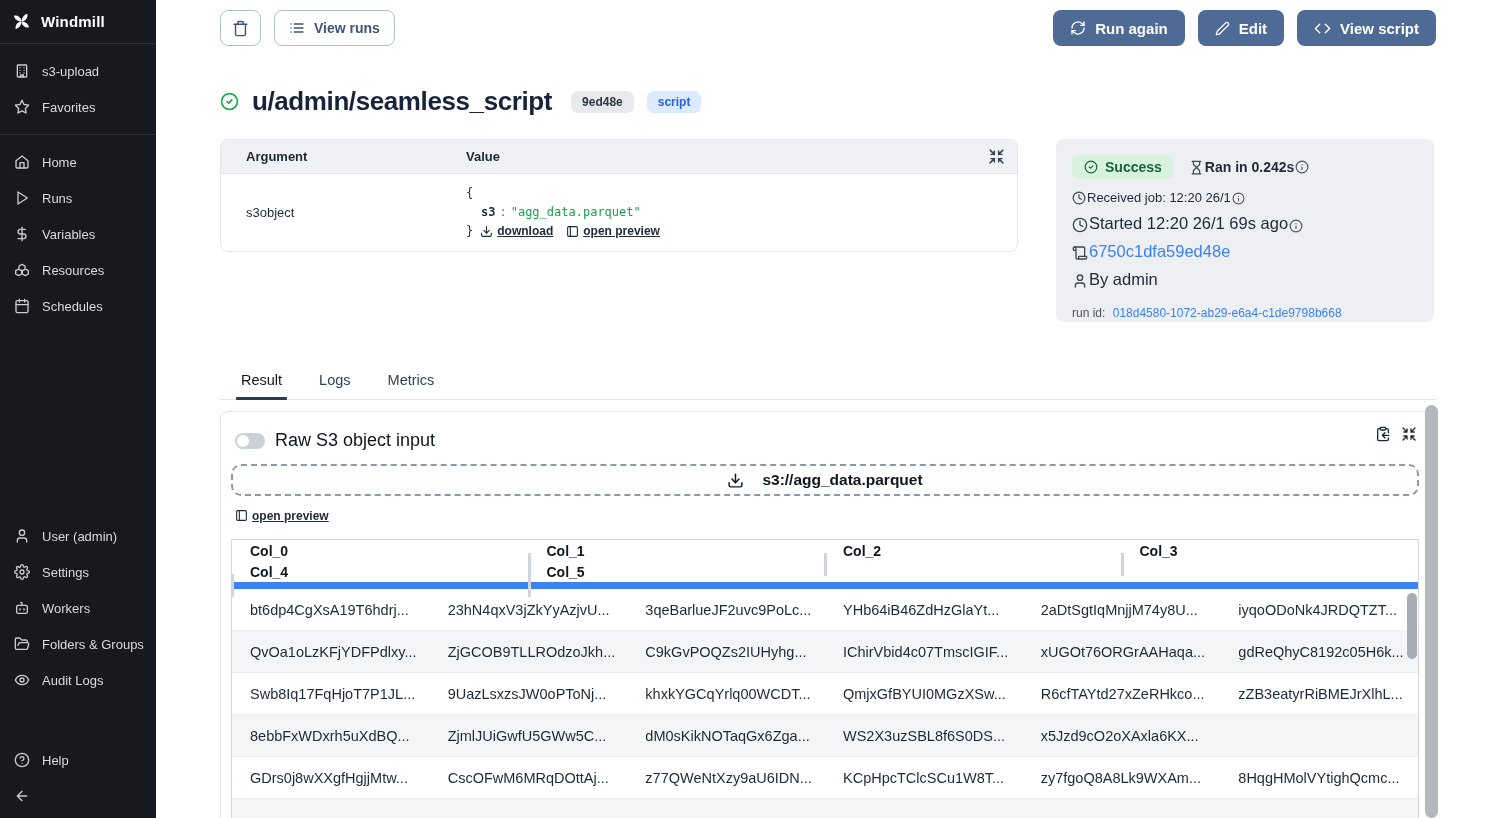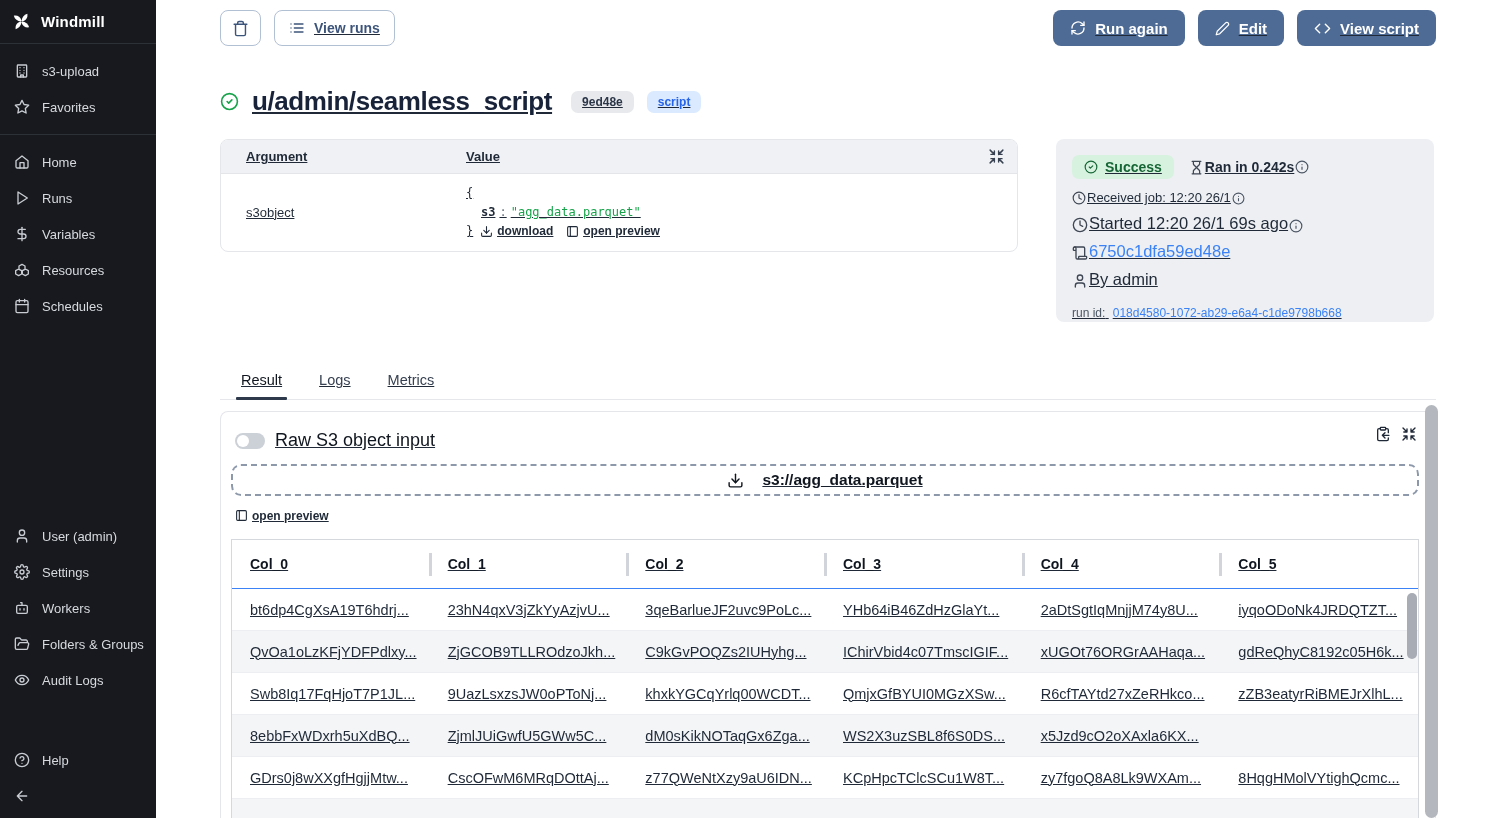--- a/index.html
+++ b/index.html
@@ -28,21 +28,21 @@
   .sb-item {
     display:flex; align-items:center; gap:12px;
     padding:10px 14px; font-size:13px; color:#d7dadf; cursor:pointer;
     white-space:nowrap;
   }
   .sb-item svg { width:16px; height:16px; color:#c9cdd3; }
   .sb-spacer { flex:1; }
   .sb-bottom { padding-bottom:4px; }
 
   
-  .main { flex:1; position:relative; padding:0 57px 0 64px;text-decoration:underline; }
+  .main { flex:1; position:relative; padding:0 57px 0 64px; }
 
   .topbar { display:flex; justify-content:space-between; align-items:center; margin-top:10px; }
   .topbar-left, .topbar-right { display:flex; gap:13px; }
   .btn-outline {
     display:inline-flex; align-items:center; justify-content:center; gap:9px;
     height:36px; padding:0 14px; background:#fff;
     border:1.5px solid var(--outline_border); border-radius:8px;
     color:var(--outline_text); font-weight:700; font-size:14px; cursor:pointer;
   }
   .btn-outline.icon-only { width:41px; padding:0; }
@@ -130,22 +130,22 @@
   .s3-box {
     margin-top:13px; height:32px; border:2px dashed #8d99ab; border-radius:10px;
     display:flex; align-items:center; justify-content:center; gap:18px;
     color:#10161f; font-size:15.5px; font-weight:600; cursor:pointer;
   }
   .preview-row { margin-top:12px; padding-left:4px; }
 
   
   .data-table { margin-top:13px; border:1px solid #d5d8dd; border-bottom:none; position:relative; background:#fff; }
   .t-head {
-    display:grid; grid-template-columns:repeat(6,1fr); height:49px;
-    border-bottom:1px solid #3b82f6; background:#fff;
+    display:grid; grid-template-columns:repeat(4,1fr); height:49px;
+    border-bottom:7px solid #3b82f6; background:#fff;
   }
   .t-hcell {
     display:flex; align-items:center; padding-left:18px;
     font-size:14px; font-weight:700; color:#10161f; position:relative;
   }
   .t-hcell:not(:first-child)::before {
     content:""; position:absolute; left:-1px; top:13px; width:3px; height:23px; background:#d1d5db;
   }
   .t-row {
     display:grid; grid-template-columns:repeat(6,1fr); height:42px;

